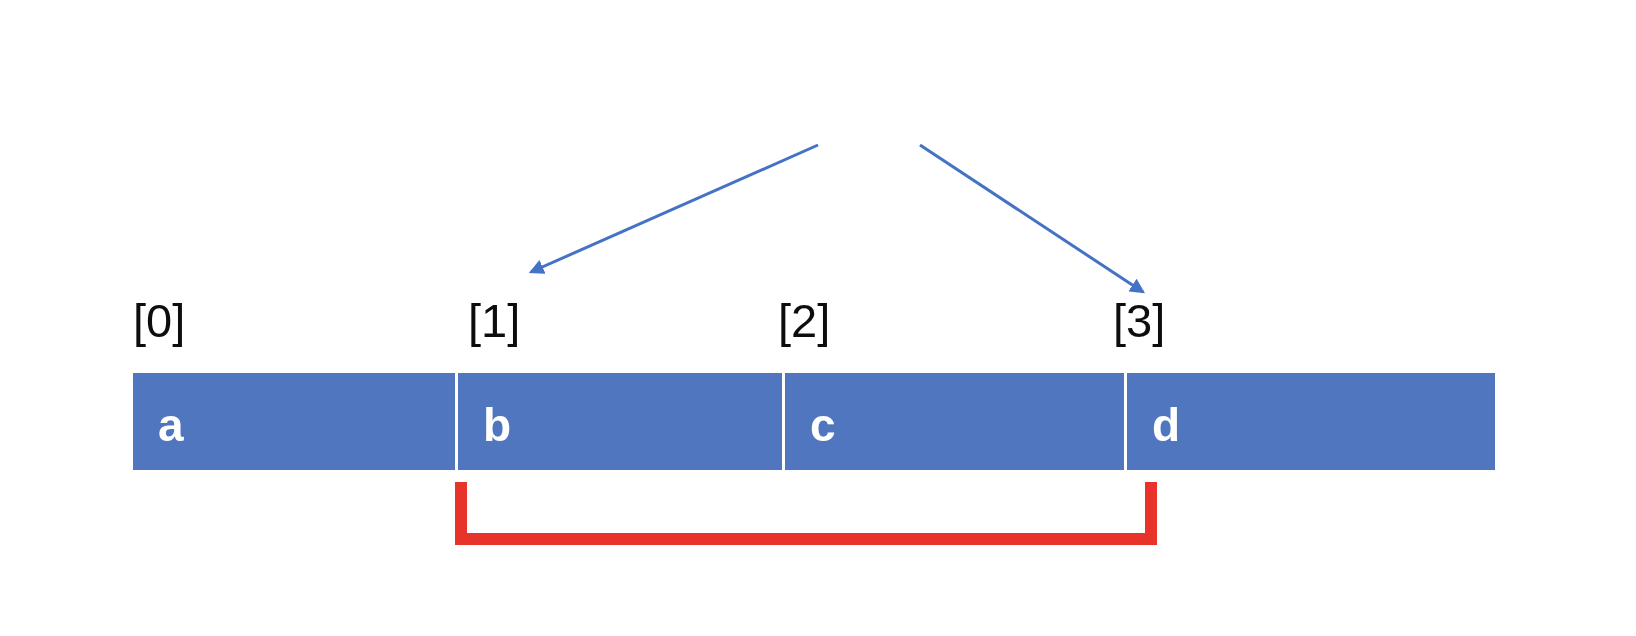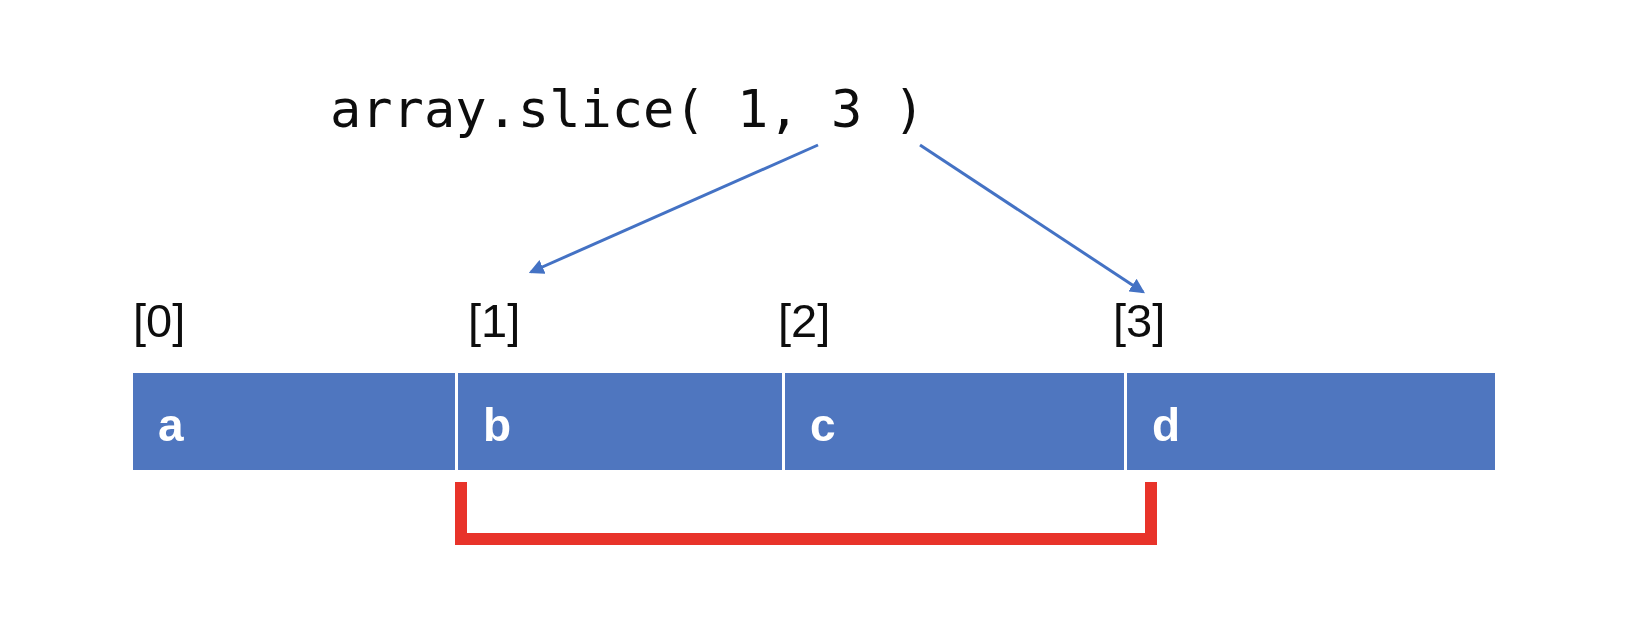--- a/index.html
+++ b/index.html
@@ -114,21 +114,20 @@
     bottom: 0px;
     width: 702px;
     height: 12px;
   }
 </style>
 </head>
 <body>
 
 <div id="diagram-root">
 
-  <div id="code-title">array.slice( 1, 3 )</div>
 
   <svg id="arrow-layer" viewBox="0 0 1636 636" xmlns="http://www.w3.org/2000/svg">
     <defs>
       <marker id="arrowhead" markerWidth="5" markerHeight="5" refX="4.2" refY="2.5" orient="auto" markerUnits="strokeWidth">
         <path d="M 0 0 L 5 2.5 L 0 5 z" fill="#4472C4"></path>
       </marker>
     </defs>
     <line x1="818" y1="145" x2="531" y2="272" stroke="#4472C4" stroke-width="3" marker-end="url(#arrowhead)"></line>
     <line x1="920" y1="145" x2="1143" y2="292" stroke="#4472C4" stroke-width="3" marker-end="url(#arrowhead)"></line>
   </svg>

